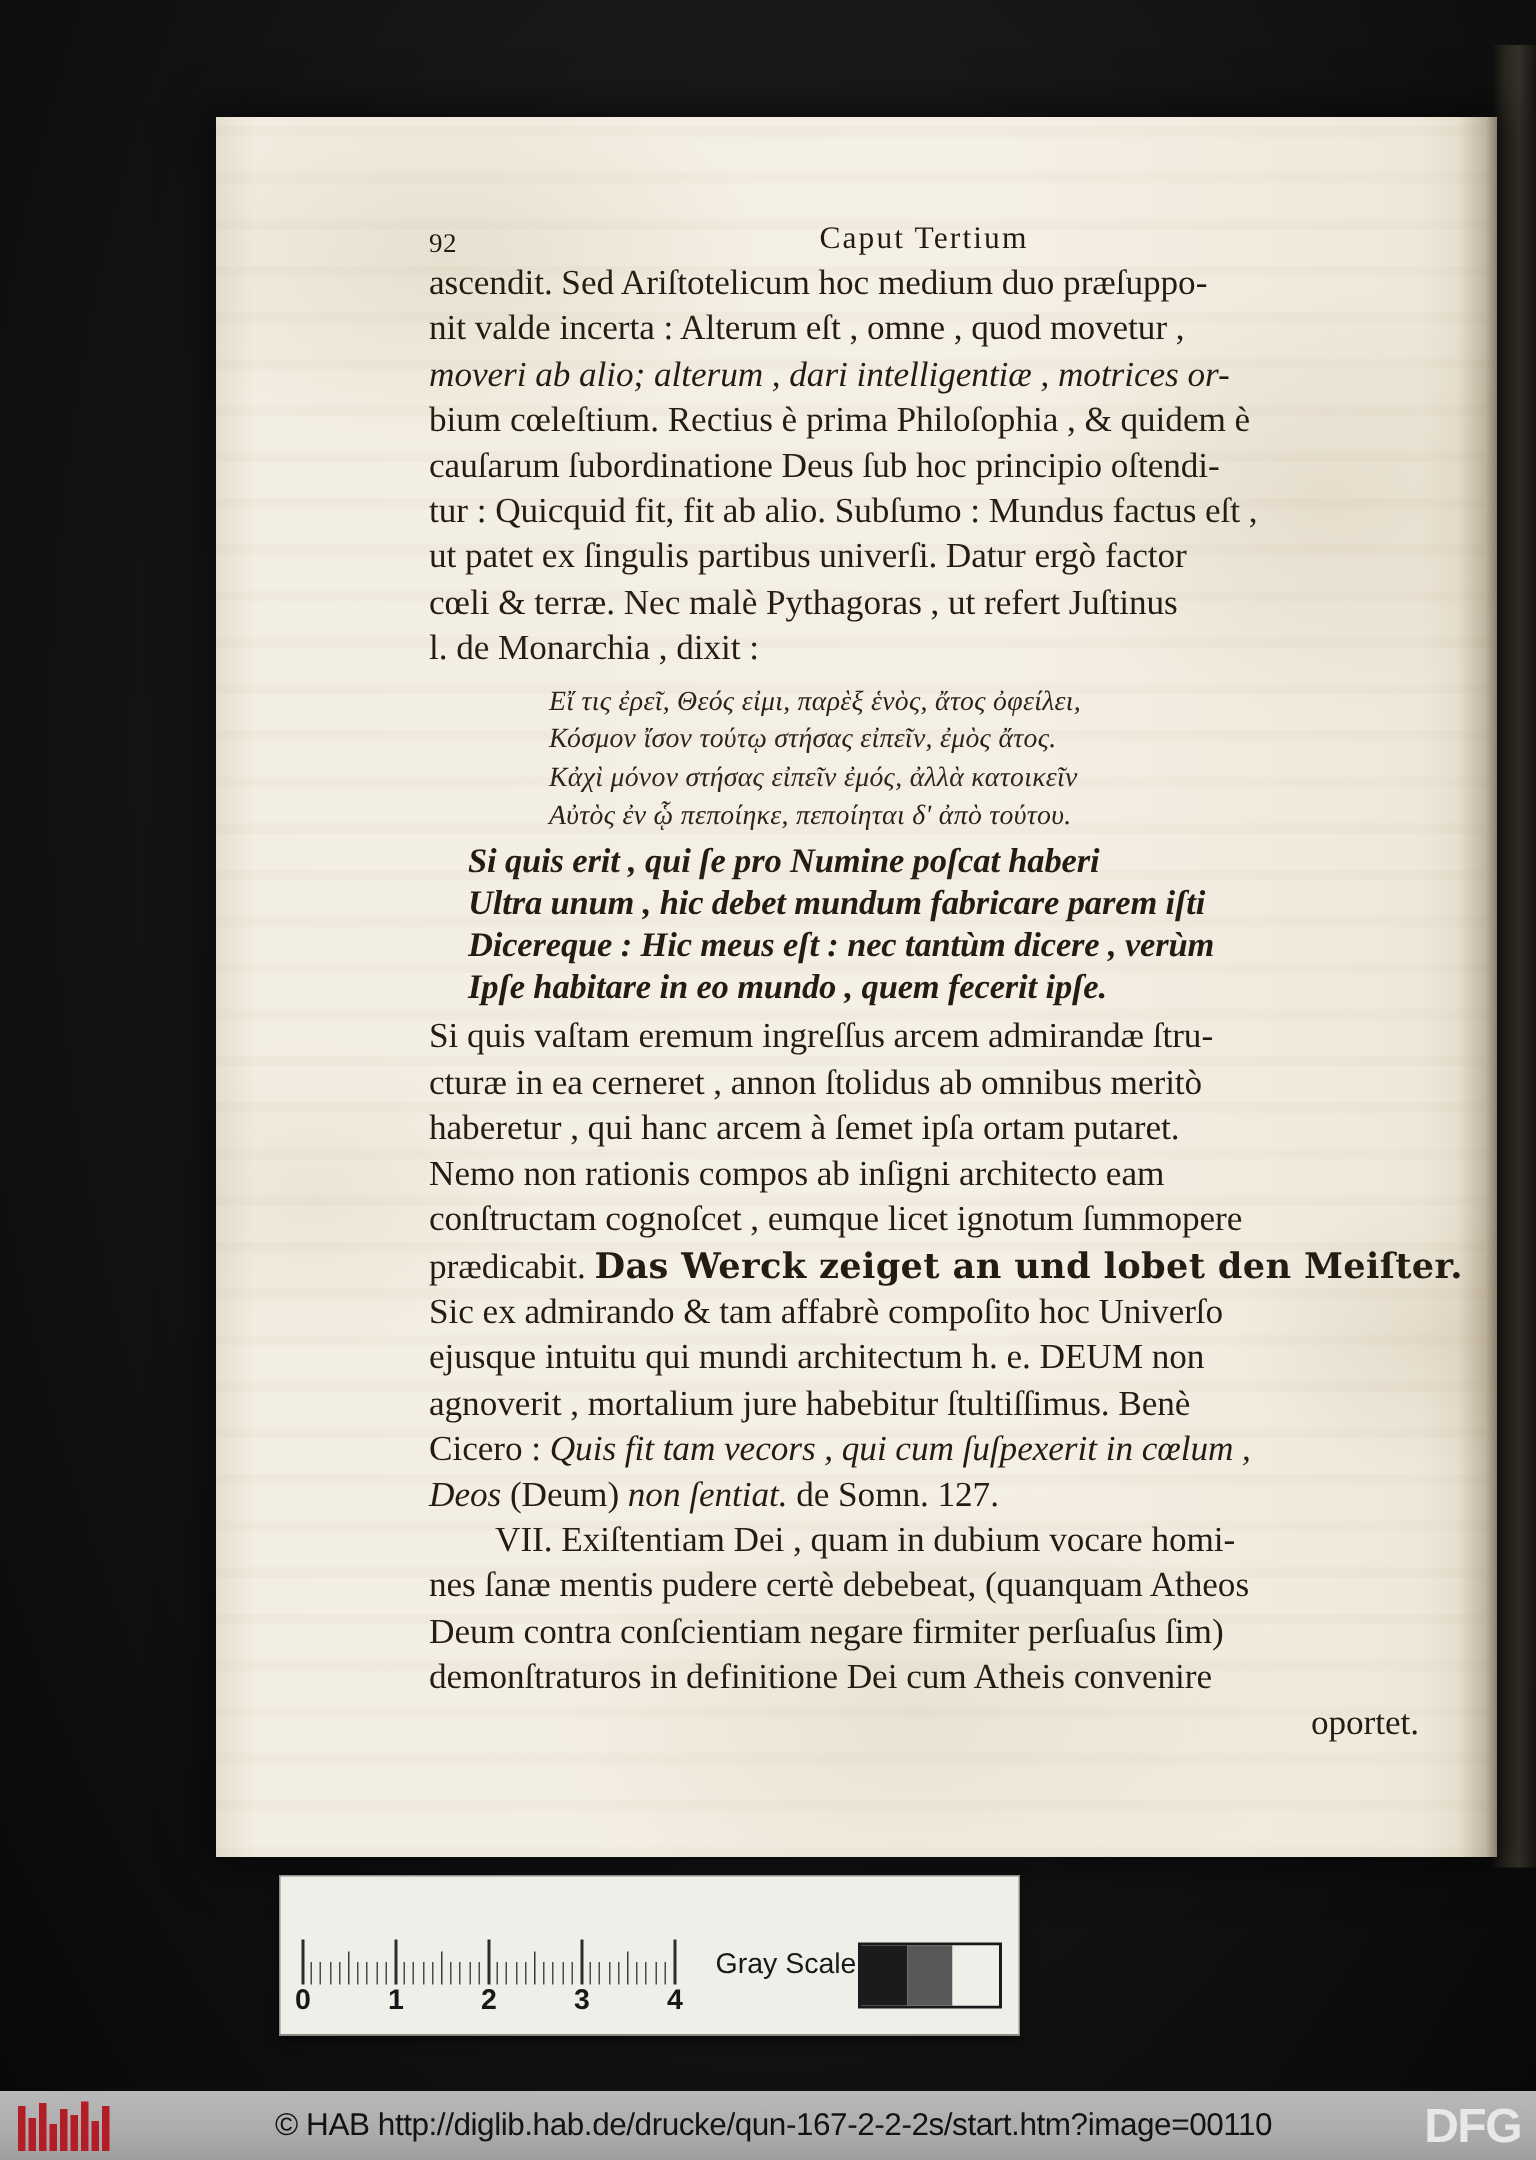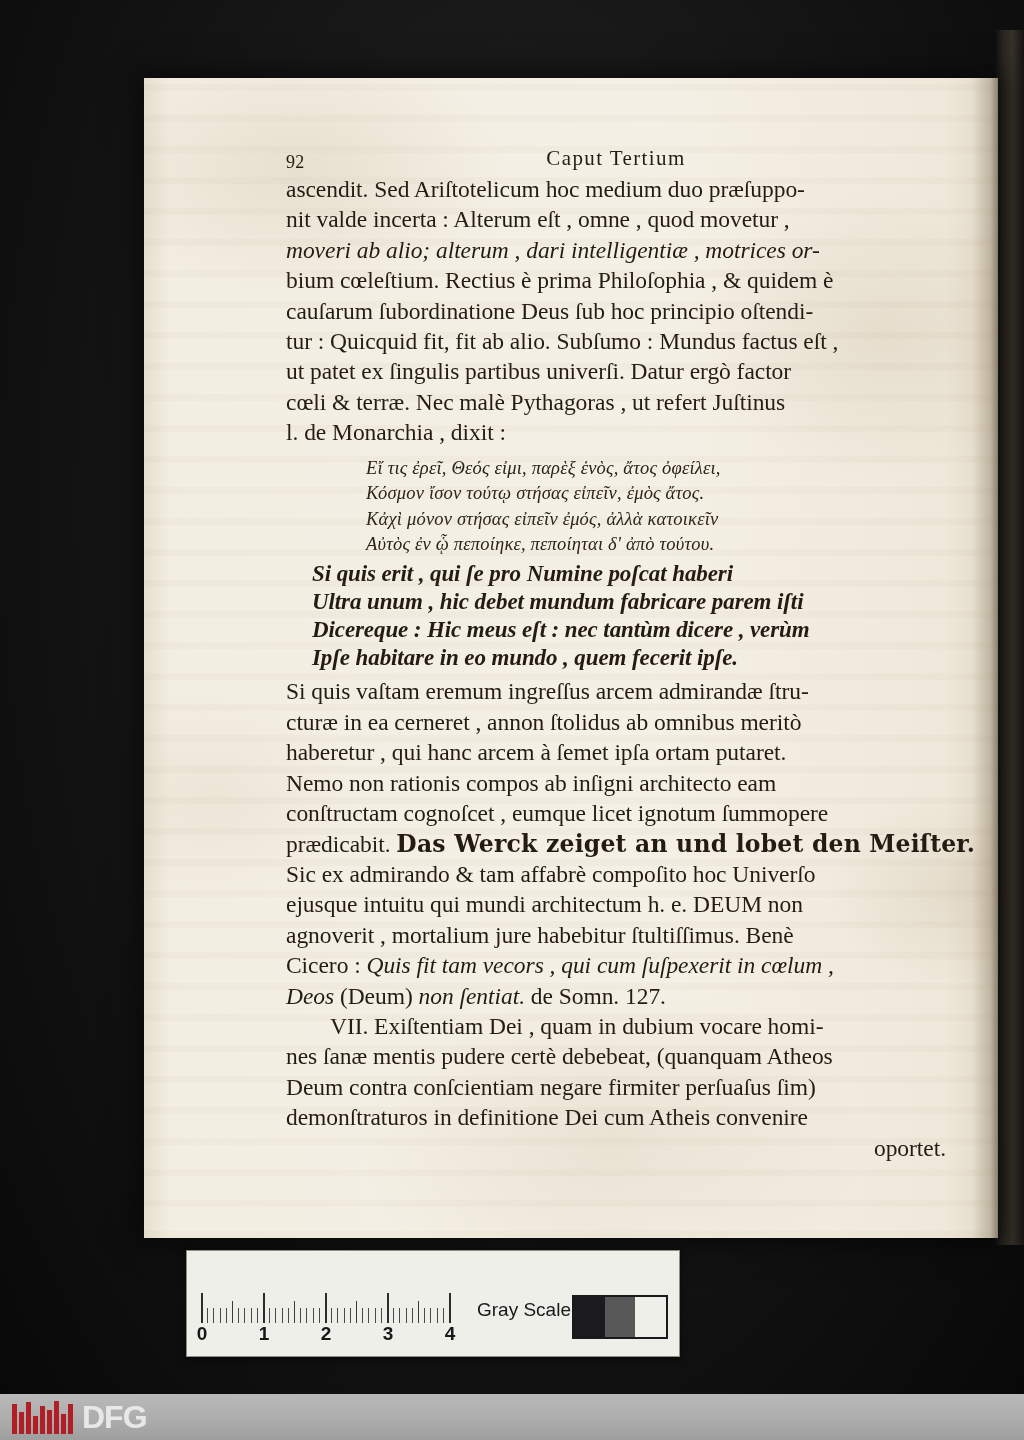--- a/index.html
+++ b/index.html
@@ -391,14 +391,15 @@
       <i style="height: 30px; background: rgb(177, 30, 38);"></i>
       <i style="height: 22px; background: rgb(177, 30, 38);"></i>
       <i style="height: 32px; background: rgb(177, 30, 38);"></i>
       <i style="height: 18px; background: rgb(177, 30, 38);"></i>
       <i style="height: 28px; background: rgb(177, 30, 38);"></i>
       <i style="height: 24px; background: rgb(177, 30, 38);"></i>
       <i style="height: 33px; background: rgb(177, 30, 38);"></i>
       <i style="height: 20px; background: rgb(177, 30, 38);"></i>
       <i style="height: 30px; background: rgb(177, 30, 38);"></i>
     </div>
+  <div id="footer-url">© HAB http://diglib.hab.de/drucke/qun-167-2-2-2s/start.htm?image=00110</div>
   <div id="dfg-logo"><span class="d">DFG</span></div>
 </div>
 
 </body></html>

